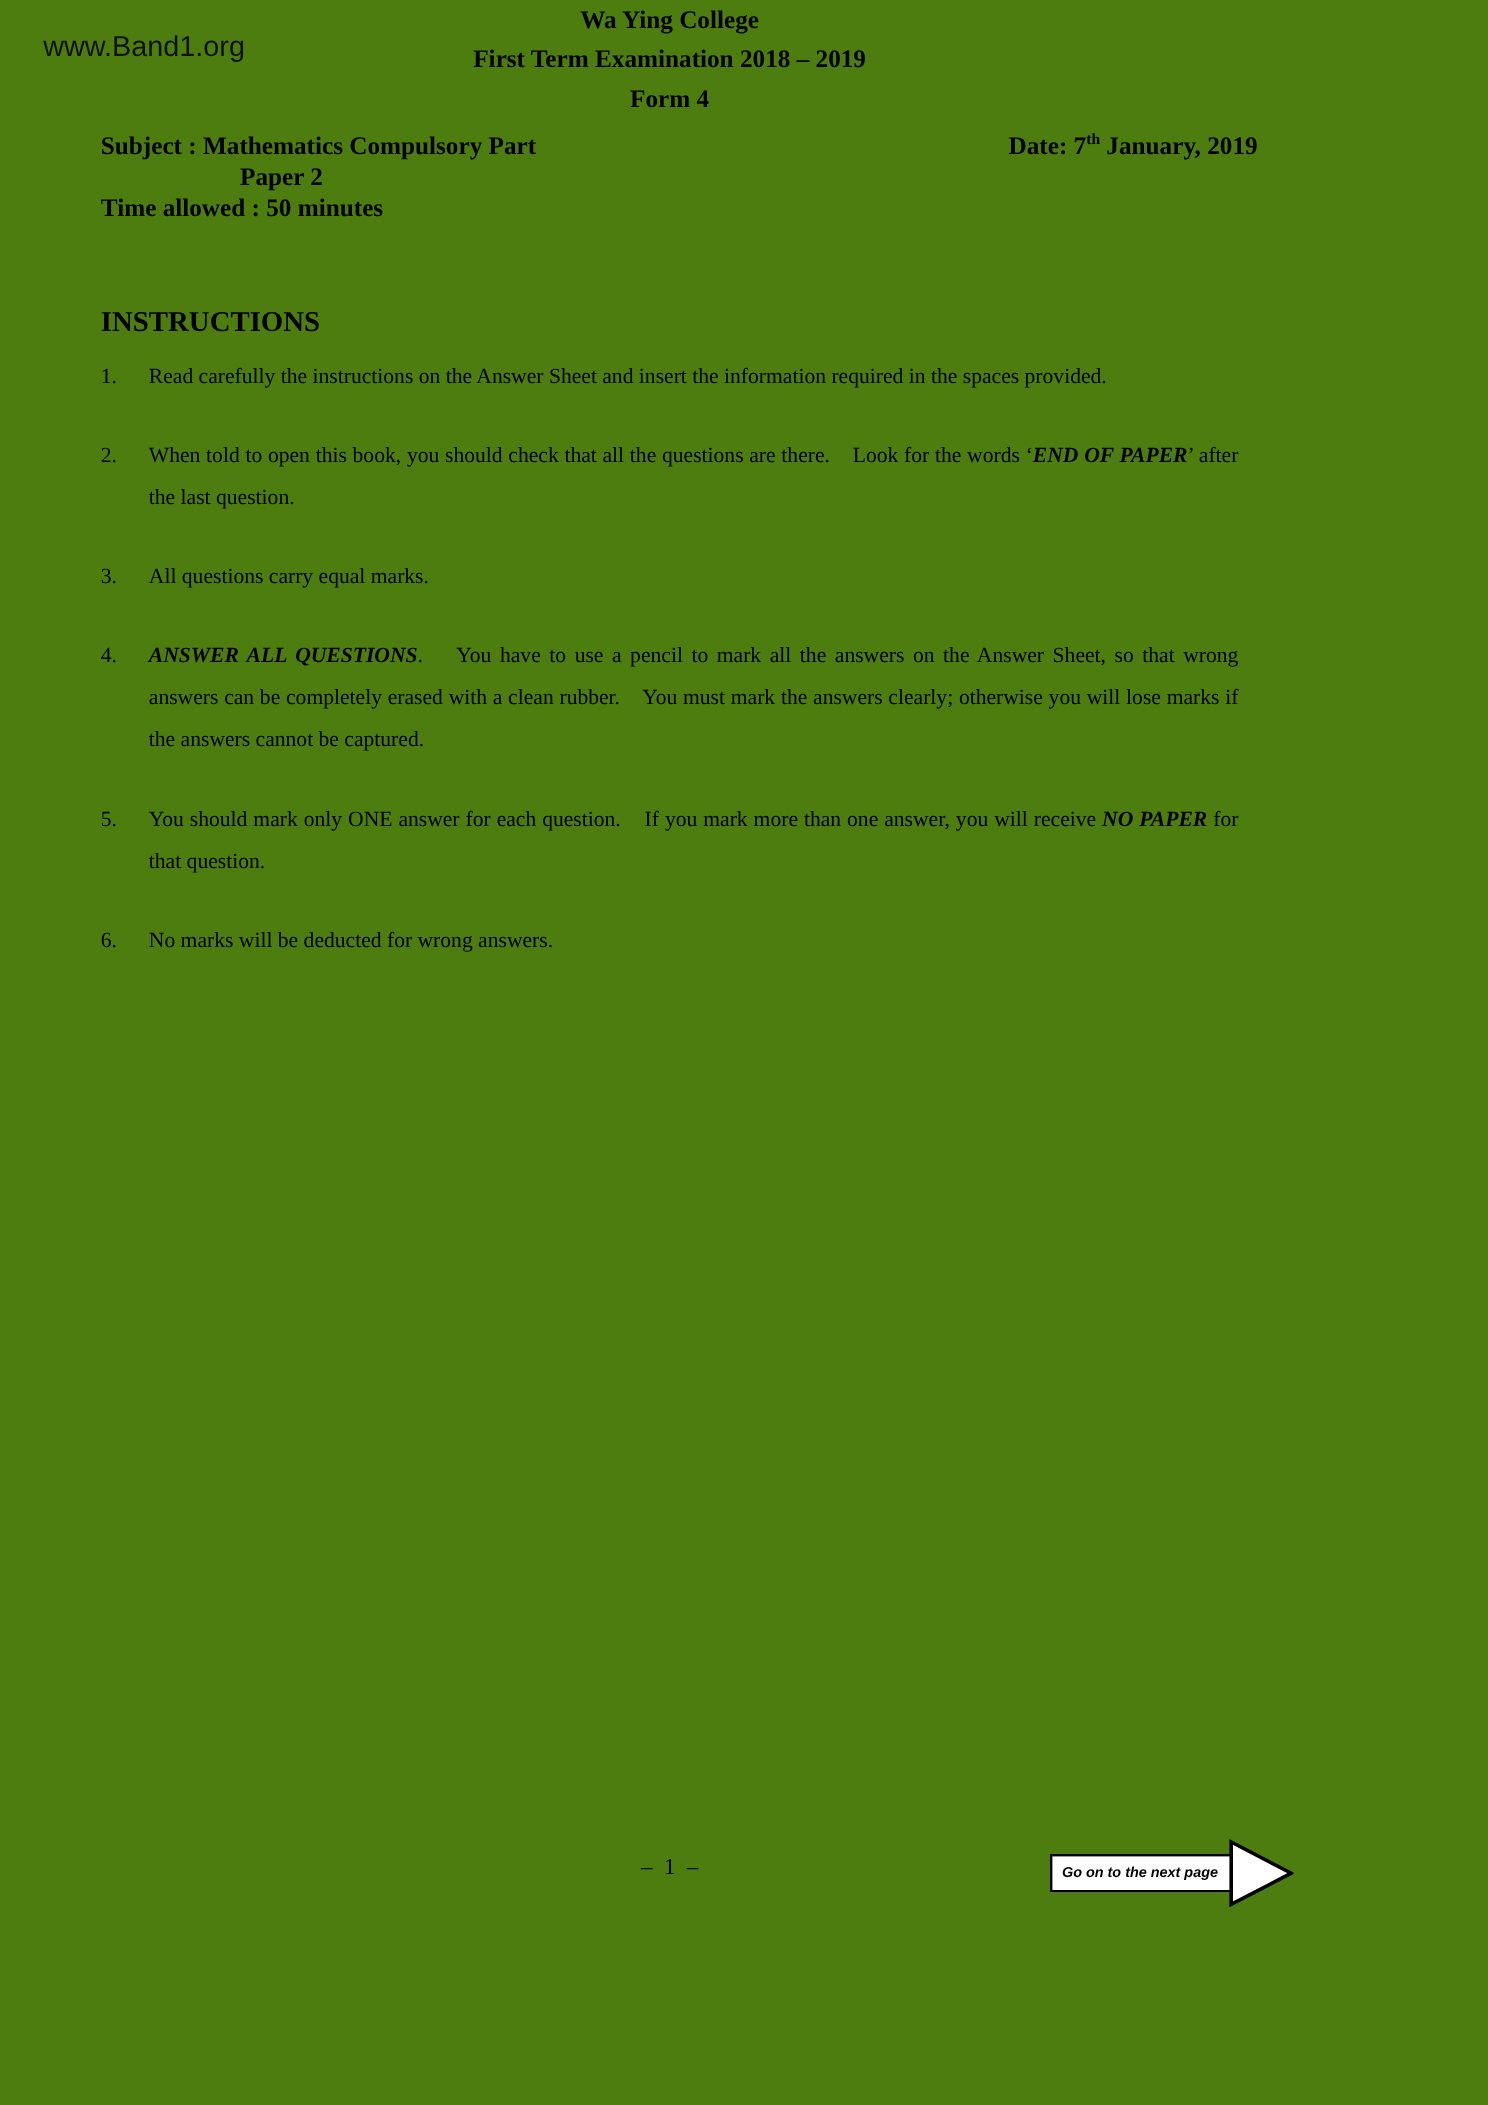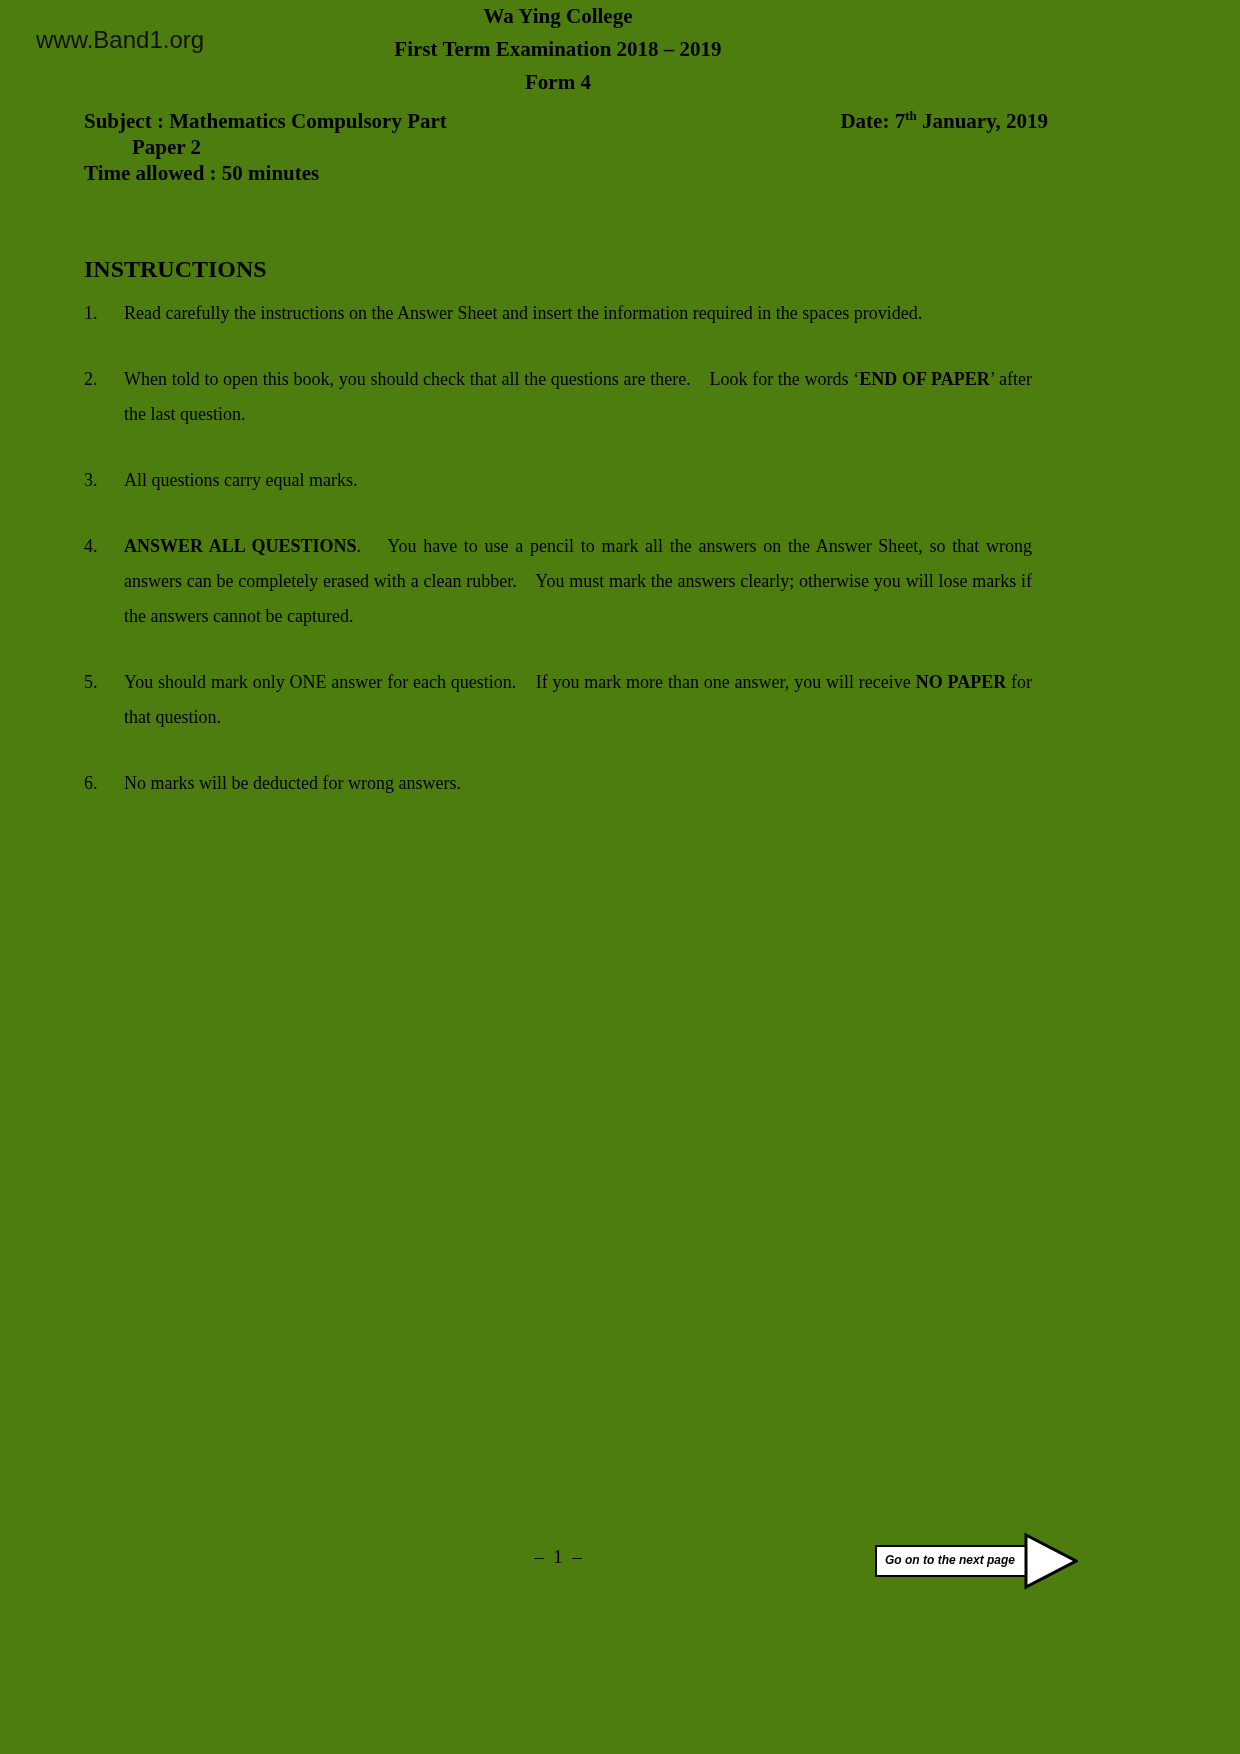--- a/index.html
+++ b/index.html
@@ -34,21 +34,21 @@
     font-size: 21px;
     line-height: 33px;
   }
   .meta {
     position: relative;
     margin-top: 9px;
     font-weight: bold;
     font-size: 21px;
     line-height: 26px;
   }
-  .meta .paper { margin-left: 48px; }
+  .meta .paper { margin-left: 116px; }
   .meta .date {
     position: absolute;
     top: 0;
     right: -16px;
     white-space: nowrap;
   }
   .meta sup {
     font-size: 13px;
     line-height: 0;
   }
@@ -72,21 +72,21 @@
   }
   .inum {
     flex: 0 0 40px;
     width: 40px;
   }
   .itext {
     flex: 1;
     text-align: justify;
     white-space: pre-wrap;
   }
-  .b { font-weight: bold; }
+  .b { font-weight: bold; font-style: italic; }
   .pagenum {
     position: absolute;
     bottom: 186px;
     left: 84px;
     width: 948px;
     text-align: center;
     font-size: 19px;
     white-space: pre;
   }
   .nextpage {

